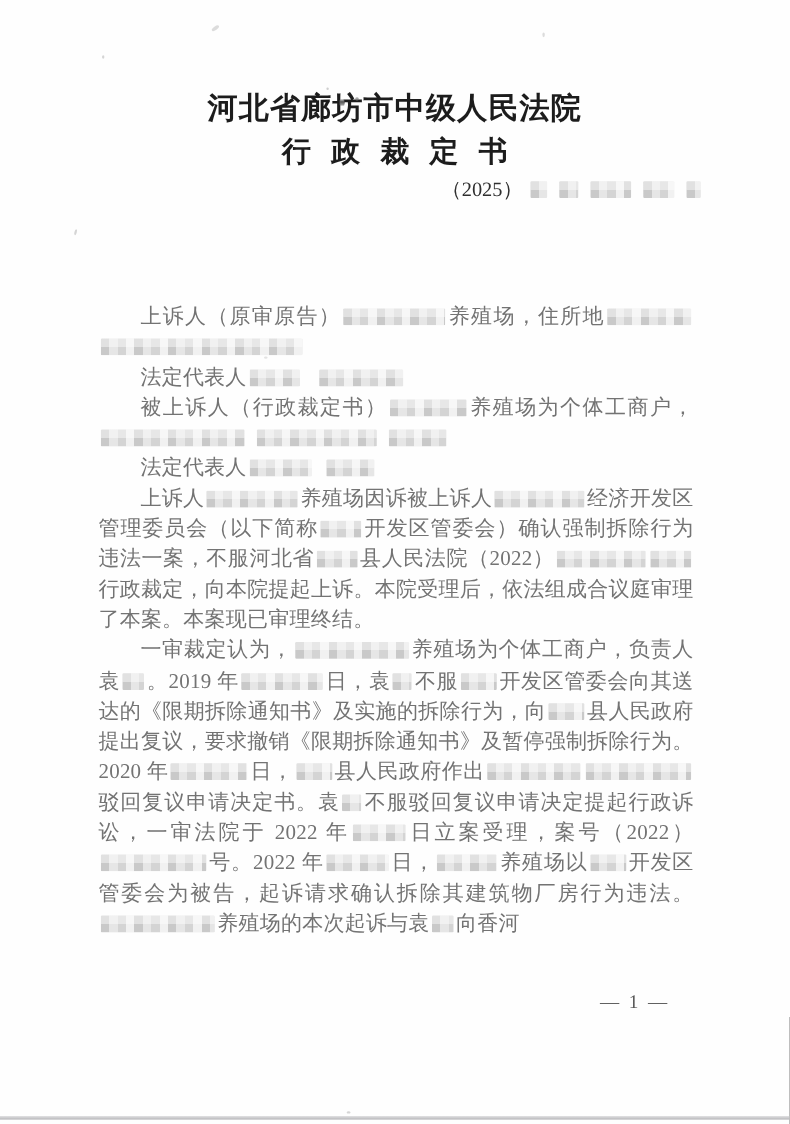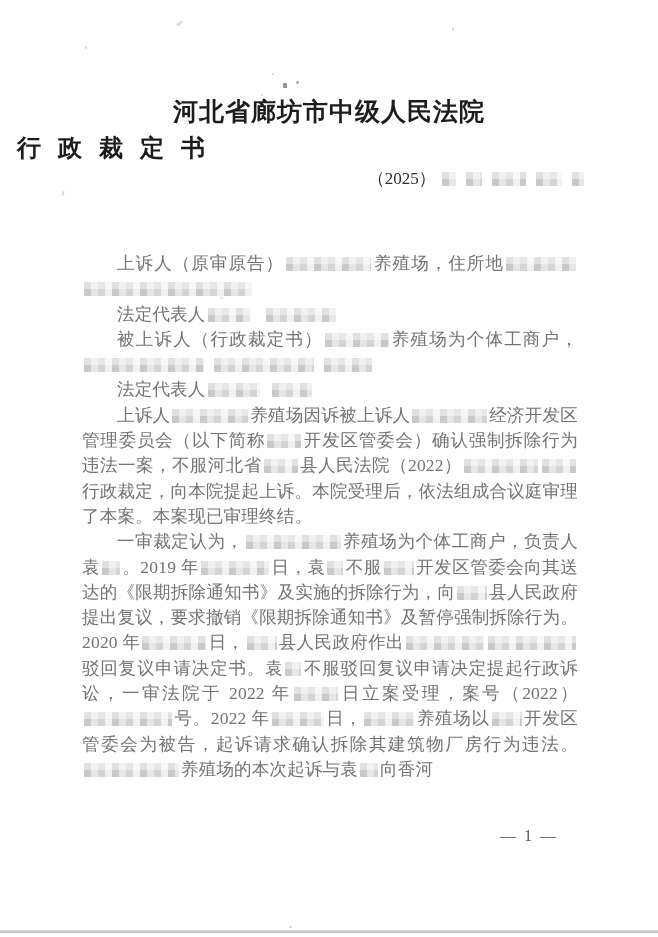--- a/index.html
+++ b/index.html
@@ -6,30 +6,31 @@
   .page{
     position:relative;
     width:658px;height:937px;
     margin:0 auto;
     background:#fefefe;
     overflow:hidden;
     font-family:"Liberation Serif","DejaVu Serif",serif;
     color:#2f2f2f;
   }
   .court{
-    padding-top:97px;
+    padding-top:76px;
     text-align:center;
     font-size:25px;
     font-weight:bold;
     letter-spacing:1px;
     color:#1c1c1c;
     line-height:30px;
   }
   .doc-type{
     margin-top:6px;
+    text-align:center;
     font-size:24px;
     font-weight:bold;
     letter-spacing:17px;
     text-indent:17px;
     color:#1c1c1c;
     line-height:30px;
   }
   .case-line{
     margin-top:4px;
     text-align:right;

